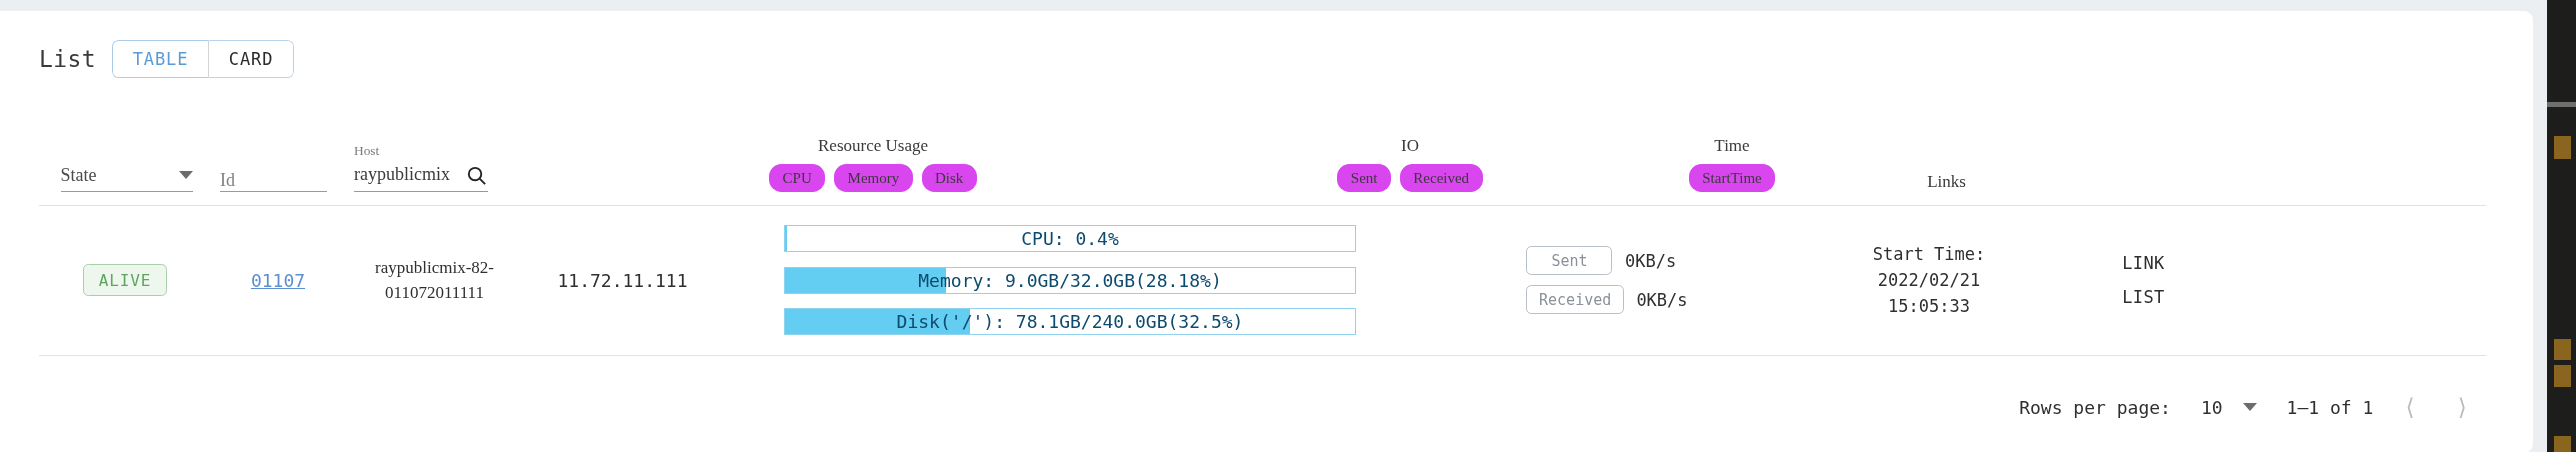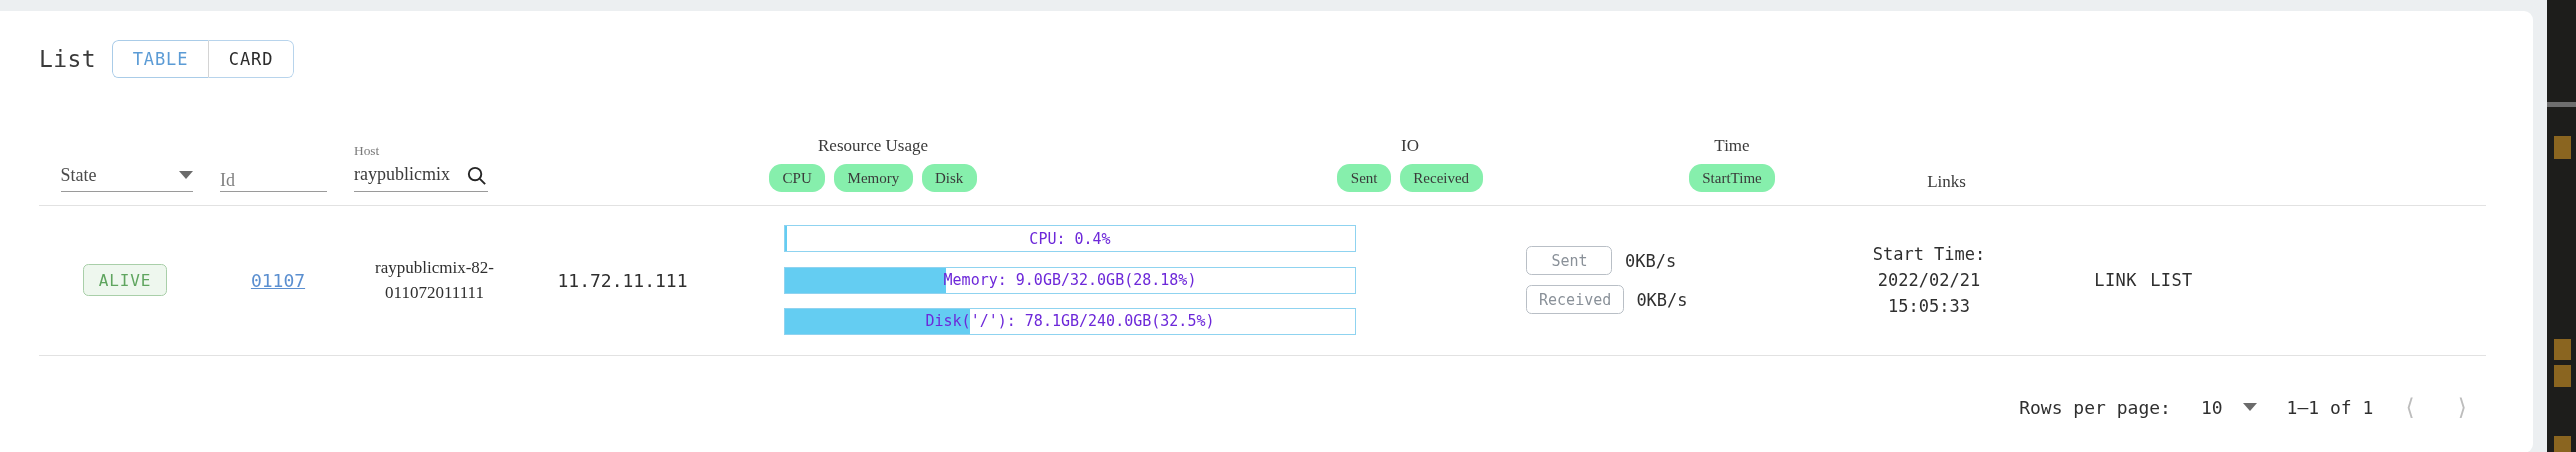--- a/index.html
+++ b/index.html
@@ -88,21 +88,21 @@
   }
   .field-val.ph { color: #808080; }
   .mag { flex: 0 0 auto; }
 
   
   .grp { align-items: center; margin-top: 40px; }
   .grp-title { font-size: 17px; color: #3a3a3a; text-align: center; margin-bottom: 8px; }
   .chips { display: flex; gap: 9px; justify-content: center; }
   .chip {
     font-family: inherit; font-size: 15px; color: #3a3a3a;
-    background: #86efac; border: none; border-radius: 12.5px;
+    background: #d946ef; border: none; border-radius: 12.5px;
     padding: 5.4px 13.4px; cursor: pointer; white-space: nowrap;
   }
   .plain-head { font-size: 17px; color: #3a3a3a; text-align: center; width: 100%; }
 
   
   .tbody { display: flex; align-items: center; min-height: 150px; border-bottom: 0.9px solid #e2e2e2; }
   .td { display: flex; flex-direction: column; align-items: center; justify-content: center; }
 
   .badge-alive {
     font-size: 16px; color: #5fa55f; background: #eef7ee;
@@ -114,34 +114,34 @@
   .ip-cell { font-size: 18px; color: #2f2f2f; }
 
   
   .bars { display: flex; flex-direction: column; gap: 14.3px; width: 100%; align-items: center; }
   .bar {
     position: relative; width: 572px; height: 27px;
     background: #ffffff; border: 0.9px solid #8fd3f0;
     display: flex; align-items: center; justify-content: center;
   }
   .bar-fill { position: absolute; left: 0; top: 0; bottom: 0; background: #64cdf2; }
-  .bar-text { position: relative; font-size: 15px; color: #6d28d9; white-space: nowrap; }
+  .bar-text { position: relative; font-size: 18px; color: #0c4a6e; white-space: nowrap; }
 
   
   .io-rows { display: flex; flex-direction: column; gap: 9.8px; }
   .io-row { display: flex; align-items: center; gap: 12.5px; }
   .io-chip {
     font-family: inherit; font-size: 15px; color: #8a9199;
     background: #fff; border: 0.9px solid #b9bfc6; border-radius: 5.4px;
     padding: 4.5px 11.6px; cursor: pointer; min-width: 86px; text-align: center;
   }
   .io-val { font-size: 17px; color: #2f2f2f; }
 
   .time-cell { font-size: 17px; color: #2f2f2f; text-align: center; line-height: 1.55; }
-  .links-cell { display: flex; flex-direction: row; gap: 13.4px; align-items: center; }
+  .links-cell { display: flex; flex-direction: column; gap: 13.4px; align-items: center; }
   .link-item { font-size: 17px; color: #2f2f2f; cursor: pointer; letter-spacing: 0.4px; }
 
   
   .pager {
     position: absolute; right: 64px; top: 385px;
     display: flex; align-items: center; gap: 30px;
   }
   .pg-label { font-size: 18px; color: #2f2f2f; }
   .pg-select { display: flex; align-items: center; gap: 20px; cursor: pointer; }
   .pg-select .v { font-size: 18px; color: #2f2f2f; }

